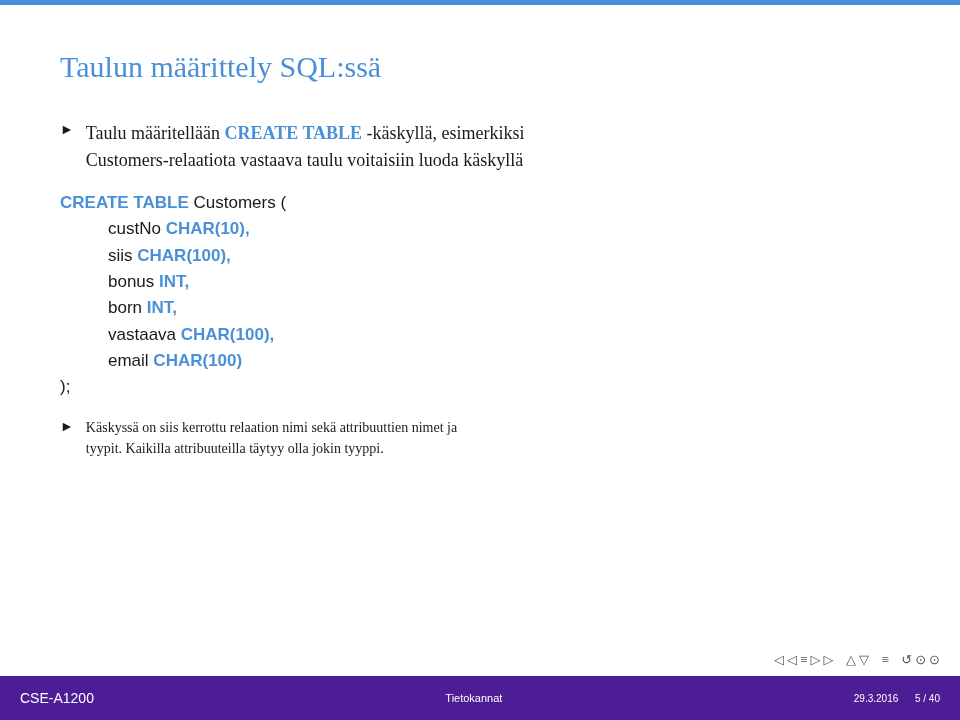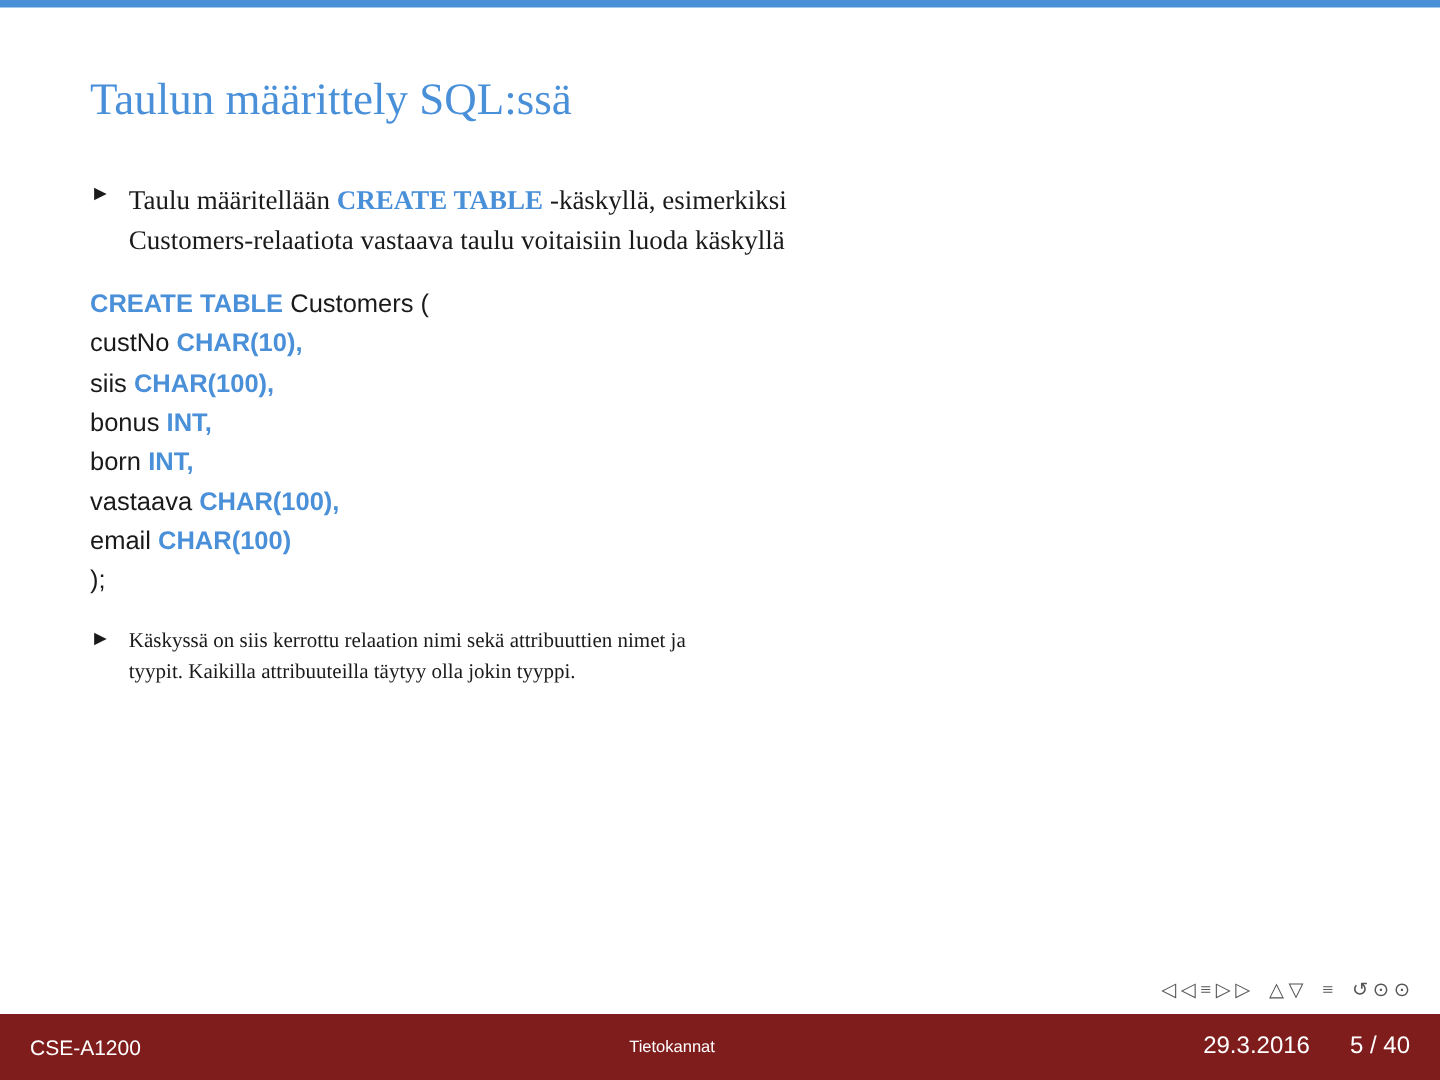--- a/index.html
+++ b/index.html
@@ -77,60 +77,61 @@
       line-height: 1.55;
       color: #1a1a1a;
     }
 
     .code-block .kw {
       color: #4a90d9;
       font-weight: bold;
     }
 
     .code-indent {
+      margin-left: 48px;
     }
 
     .closing-paren {
       margin-left: 0px;
     }
 
     .bullet-text-block {
       font-size: 14px;
       line-height: 1.5;
     }
 
     
     .footer {
       position: absolute;
       bottom: 0;
       left: 0;
       right: 0;
       height: 44px;
-      background: #7f1d1d;
+      background: #4c1d95;
       display: flex;
       align-items: center;
       justify-content: space-between;
       padding: 0 20px;
     }
 
     .footer-left {
       color: #ffffff;
       font-size: 14px;
       font-family: Arial, sans-serif;
     }
 
     .footer-center {
       color: #ffffff;
       font-size: 11px;
       font-family: Arial, sans-serif;
     }
 
     .footer-right {
       color: #ffffff;
-      font-size: 16px;
+      font-size: 10px;
       font-family: Arial, sans-serif;
     }
 
     
     .nav-controls {
       position: absolute;
       bottom: 52px;
       right: 20px;
       display: flex;
       align-items: center;

